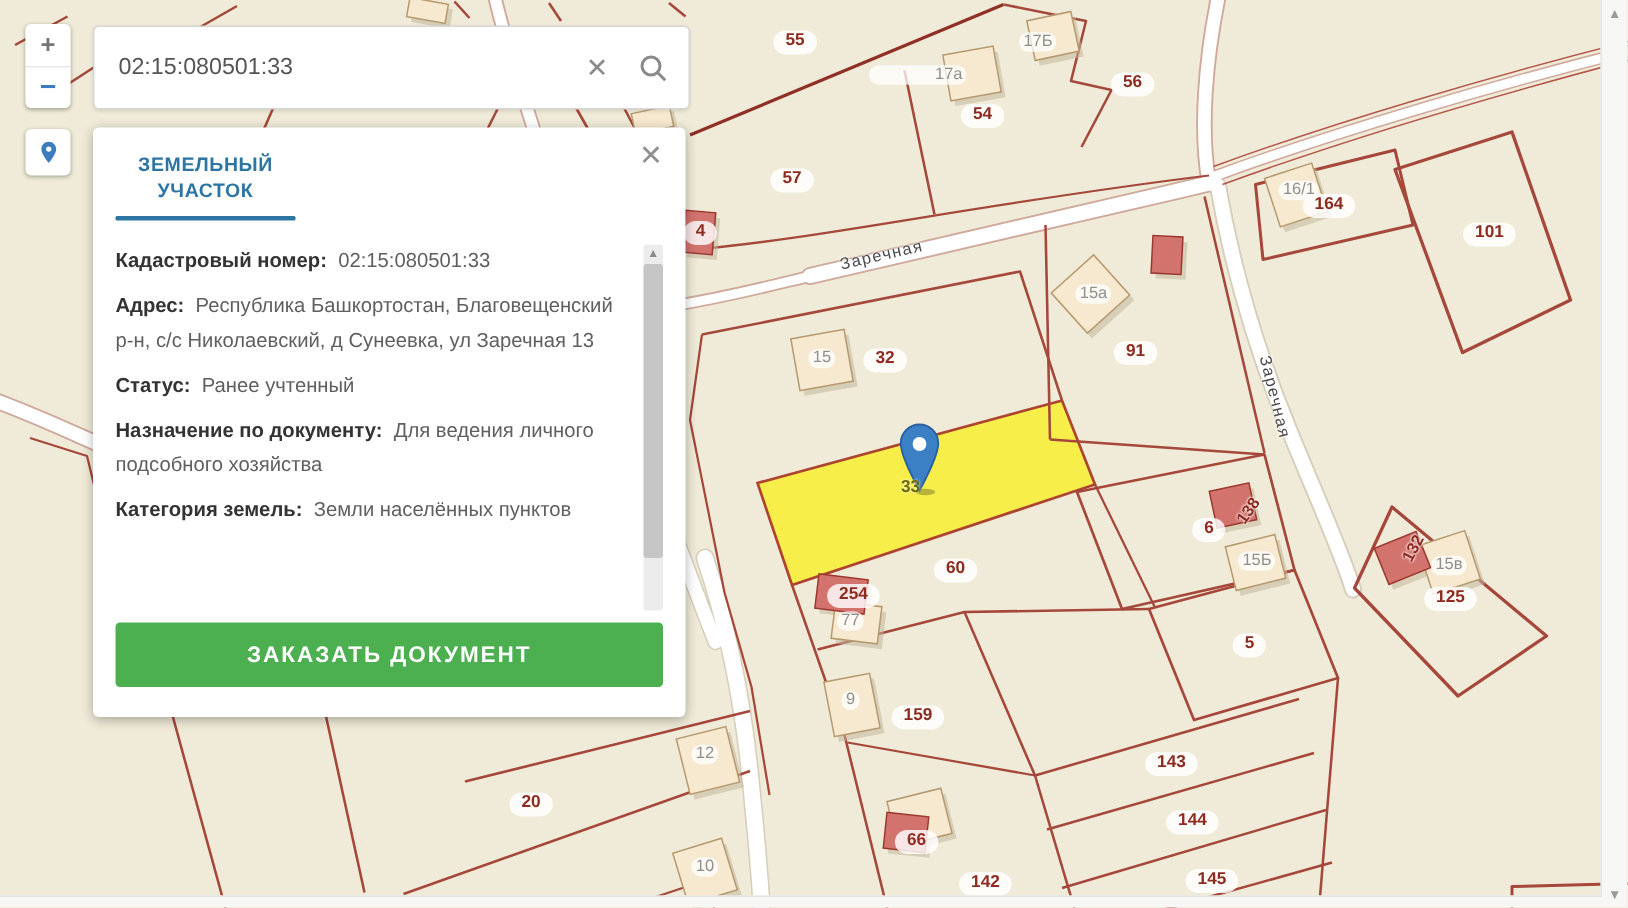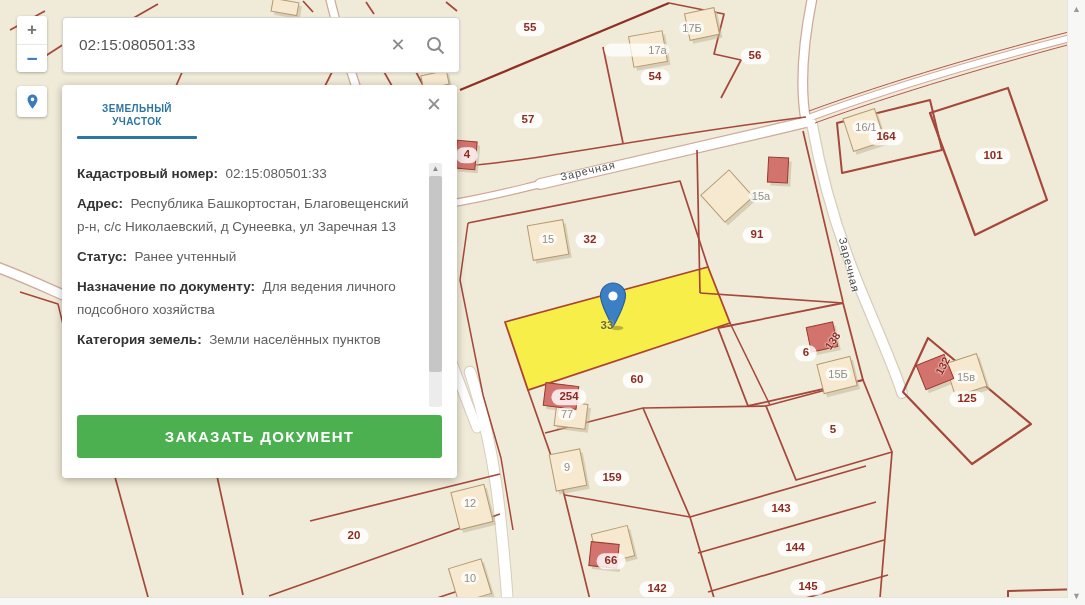--- a/index.html
+++ b/index.html
@@ -36,21 +36,21 @@
   .zoom-out{color:#3a7cbf;font-size:19px;font-weight:bold;border-top:1px solid #e8e8e8 !important;}
   .locatebtn{position:absolute;left:17px;top:86px;width:30px;height:31px;background:#fff;
     border:none;border-radius:4px;box-shadow:0 1px 3px rgba(0,0,0,.3);z-index:5;cursor:pointer;
     display:flex;align-items:center;justify-content:center;padding:0;}
   
   .panel{position:absolute;left:62px;top:85px;width:395px;height:393px;background:#fff;
     border-radius:4px;box-shadow:0 2px 8px rgba(0,0,0,.3);z-index:6;}
   .panel-close{position:absolute;top:8px;right:13px;font-size:19px;color:#8f8f8f;
     background:none;border:none;cursor:pointer;line-height:1;padding:2px;}
   .tab{margin:17px 0 0 15px;width:120px;text-align:center;color:#2d76a3;font-weight:bold;
-    font-size:10px;letter-spacing:.4px;line-height:1.3;cursor:pointer;}
+    font-size:13px;letter-spacing:.4px;line-height:1.3;cursor:pointer;}
   .tab-underline{height:3px;background:#2d76a3;margin-top:8px;border-radius:1px;}
   .fields{position:absolute;left:15px;top:77px;width:346px;height:245px;overflow:hidden;
     font-size:13.5px;color:#5f5f5f;line-height:23px;}
   .fields p{margin:0 0 7px 0;}
   .fields b{color:#333;}
   .pscroll{position:absolute;right:15px;top:78px;width:13px;height:244px;background:#ececec;border-radius:2px;}
   .pscroll .thumb{position:absolute;left:0;top:13px;width:13px;height:196px;background:#c6c6c6;border-radius:2px;}
   .pscroll .up,.pscroll .down{position:absolute;left:0;width:13px;height:12px;color:#8a8a8a;
     font-size:8px;text-align:center;line-height:12px;cursor:pointer;}
   .order-btn{position:absolute;left:15px;bottom:20px;width:365px;height:43px;background:#4caf50;
@@ -215,24 +215,24 @@
       <span class="lbl lbl-parcel" style="left: 833px; top: 430px;">5</span>
       <span class="lbl lbl-parcel" style="left: 967px; top: 399px;">125</span>
       <span class="lbl lbl-parcel" style="left: 781px; top: 509px;">143</span>
       <span class="lbl lbl-parcel" style="left: 795px; top: 548px;">144</span>
       <span class="lbl lbl-parcel" style="left: 808px; top: 587px;">145</span>
       <span class="lbl lbl-parcel" style="left: 612px; top: 478px;">159</span>
       <span class="lbl lbl-parcel" style="left: 657px; top: 589px;">142</span>
       <span class="lbl lbl-parcel" style="left: 354px; top: 536px;">20</span>
       <span class="lbl lbl-parcel" style="left: 611px; top: 561px;">66</span>
       <span class="lbl lbl-parcel" style="left: 569px; top: 397px;">254</span>
-      <span class="lbl lbl-building" style="left: 637px; top: 50px; padding-left: 44px;">17а</span>
+      <span class="lbl lbl-building" style="left: 612px; top: 50px; padding-left: 44px;">17а</span>
       <span class="lbl lbl-building" style="left: 692px; top: 28px;">17Б</span>
       <span class="lbl lbl-building" style="left: 866px; top: 127px;">16/1</span>
-      <span class="lbl lbl-building" style="left: 729px; top: 196px; margin-left: 32px;">15а</span>
+      <span class="lbl lbl-building" style="left: 729px; top: 196px;">15а</span>
       <span class="lbl lbl-building" style="left: 548px; top: 239px;">15</span>
       <span class="lbl lbl-building" style="left: 838px; top: 374px;">15Б</span>
       <span class="lbl lbl-building" style="left: 966px; top: 377px; text-align: center;">15в</span>
       <span class="lbl lbl-building" style="left: 567px; top: 414px;">77</span>
       <span class="lbl lbl-building" style="left: 567px; top: 467px;">9</span>
       <span class="lbl lbl-building" style="left: 470px; top: 503px;">12</span>
       <span class="lbl lbl-building" style="left: 470px; top: 578px;">10</span>
       <span class="lbl lbl-selected" style="left: 607px; top: 326px;">33</span>
       <span class="lbl lbl-rot" style="left: 833px; top: 341px; transform: translate(-50%, -50%) rotate(-55deg);">138</span>
       <span class="lbl lbl-rot" style="left: 943px; top: 366px; transform: translate(-50%, -50%) rotate(-62deg);">132</span>

